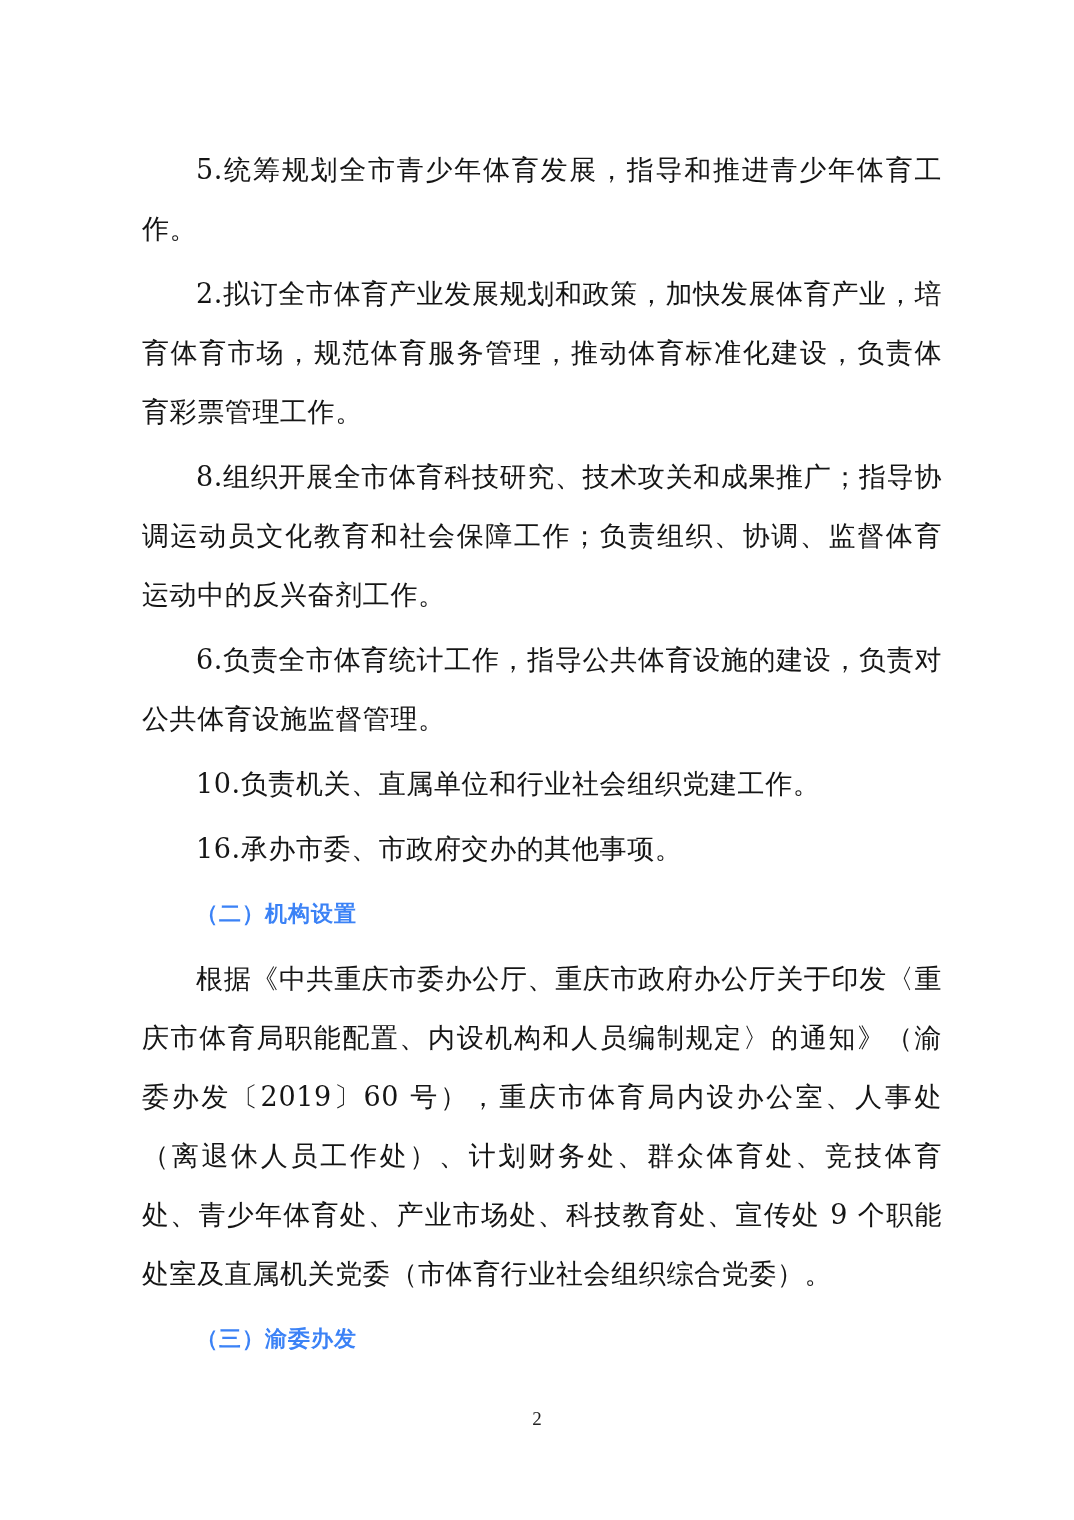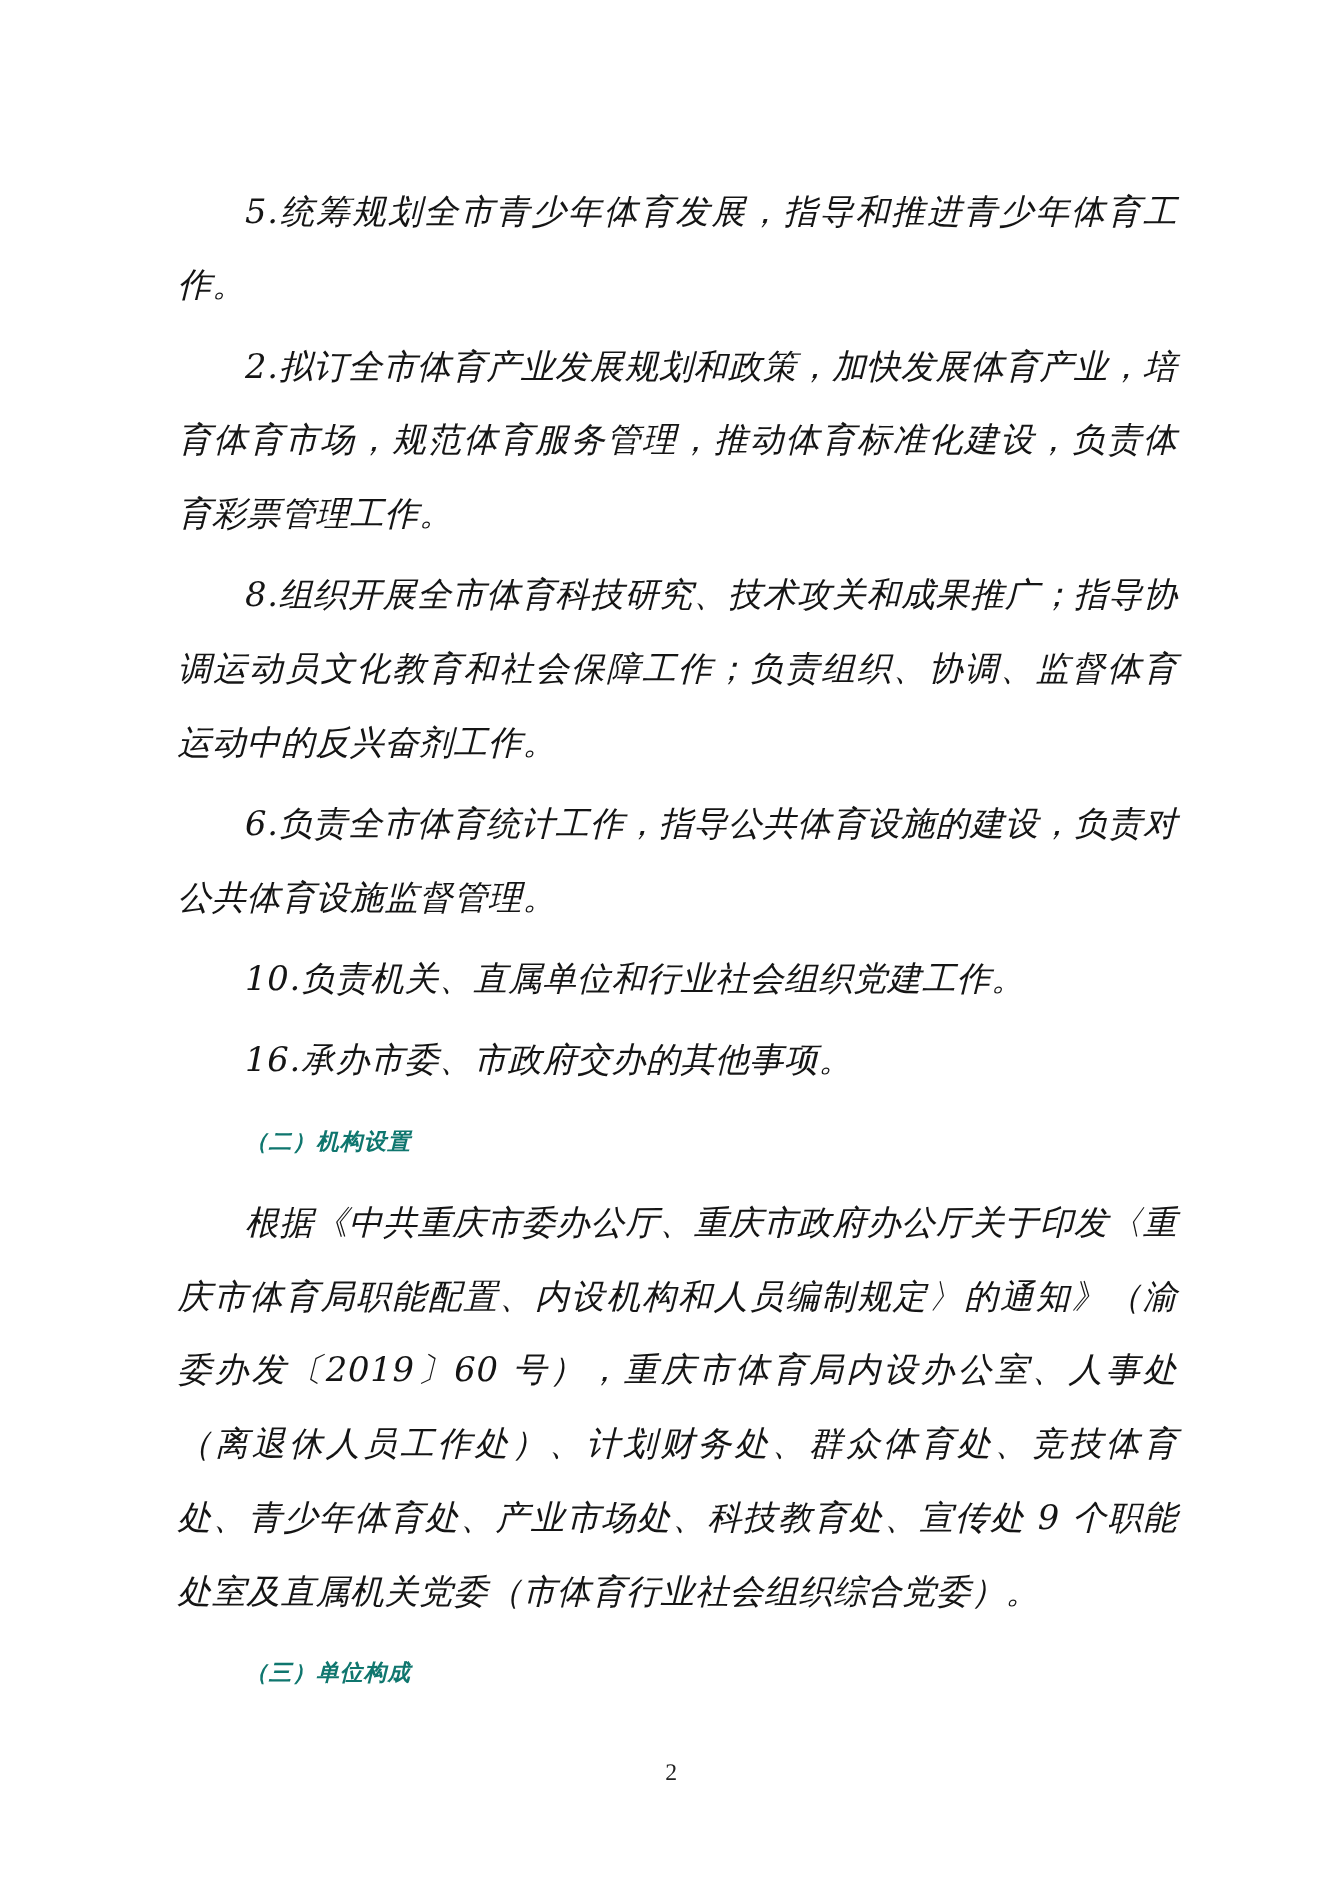--- a/index.html
+++ b/index.html
@@ -15,40 +15,39 @@
     margin: 0 auto;
     overflow: hidden;
     font-family: "DejaVu Serif", "Liberation Serif", serif;
     color: #1a1a1a;
   }
   .content {
     position: absolute;
     left: 142px;
     top: 140px;
     width: 800px;
-    font-style: italic;
   }
   p.para {
     margin: 0 0 6px 0;
     font-size: 27px;
     line-height: 59px;
     text-indent: 54px;
     text-align: justify;
     text-justify: inter-ideograph;
     letter-spacing: 0.6px;
     color: #151515;
   }
   .heading {
     margin: 0 0 6px 0;
-    font-size: 18px;
+    font-size: 22px;
     line-height: 59px;
     text-indent: 54px;
     font-weight: bold;
     letter-spacing: 1px;
-    color: #0f766e;
+    color: #3b82f6;
   }
   .page-number {
     position: absolute;
     left: 0;
     right: 0;
     top: 1408px;
     text-align: center;
     font-size: 19px;
     font-family: "Liberation Serif", serif;
     color: #222;
@@ -60,16 +59,16 @@
 <div class="page">
   <div class="content">
     <p class="para">5.统筹规划全市青少年体育发展，指导和推进青少年体育工作。</p>
     <p class="para">2.拟订全市体育产业发展规划和政策，加快发展体育产业，培育体育市场，规范体育服务管理，推动体育标准化建设，负责体育彩票管理工作。</p>
     <p class="para">8.组织开展全市体育科技研究、技术攻关和成果推广；指导协调运动员文化教育和社会保障工作；负责组织、协调、监督体育运动中的反兴奋剂工作。</p>
     <p class="para">6.负责全市体育统计工作，指导公共体育设施的建设，负责对公共体育设施监督管理。</p>
     <p class="para">10.负责机关、直属单位和行业社会组织党建工作。</p>
     <p class="para">16.承办市委、市政府交办的其他事项。</p>
     <p class="heading">（二）机构设置</p>
     <p class="para">根据《中共重庆市委办公厅、重庆市政府办公厅关于印发〈重庆市体育局职能配置、内设机构和人员编制规定〉的通知》（渝委办发〔2019〕60 号），重庆市体育局内设办公室、人事处（离退休人员工作处）、计划财务处、群众体育处、竞技体育处、青少年体育处、产业市场处、科技教育处、宣传处 9 个职能处室及直属机关党委（市体育行业社会组织综合党委）。</p>
-    <p class="heading">（三）单位构成</p>
+    <p class="heading">（三）渝委办发</p>
   </div>
   <div class="page-number">2</div>
 </div>
 
 </body></html>

